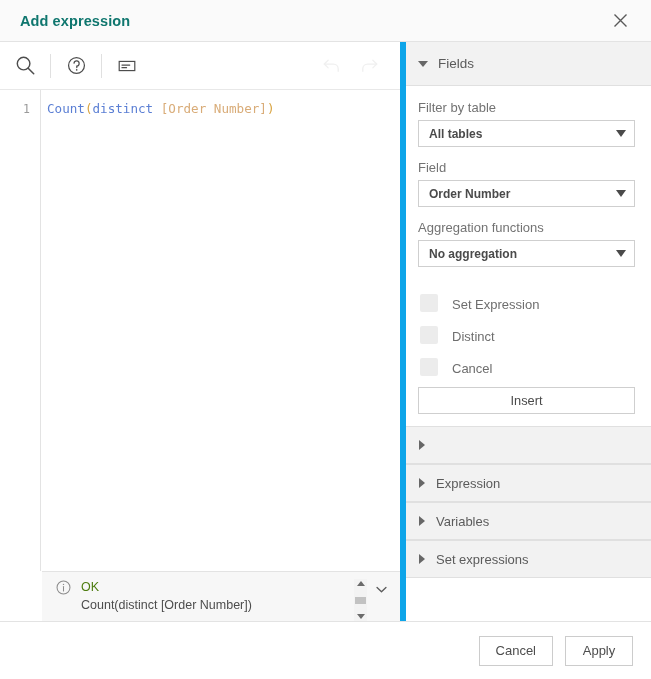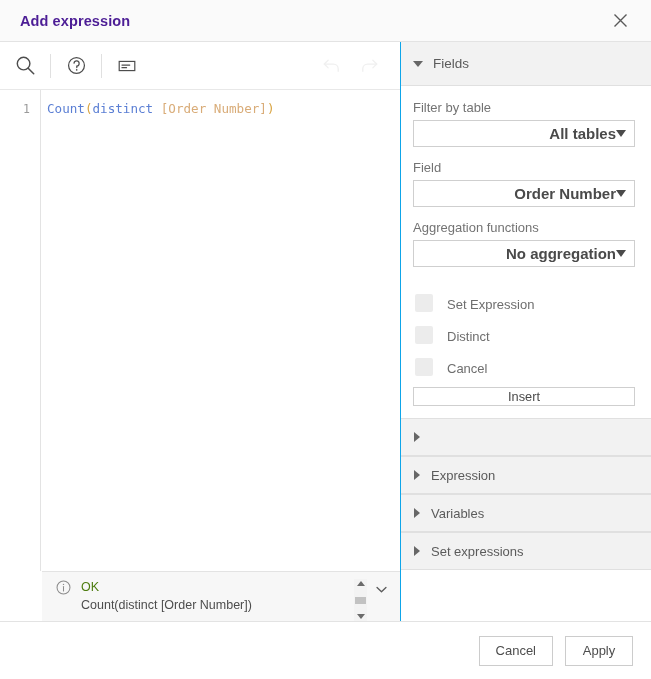--- a/index.html
+++ b/index.html
@@ -28,21 +28,21 @@
     flex: 0 0 42px;
     background: #fafafa;
     border-bottom: 1px solid #e3e3e3;
     display: flex;
     align-items: center;
     padding: 0 14px 0 20px;
   }
   .title-text {
     font-size: 14.5px;
     font-weight: bold;
-    color: #4c1d95;
+    color: #0f766e;
     letter-spacing: .1px;
     flex: 1;
   }
   .close-btn {
     width: 34px; height: 34px;
     display: flex; align-items: center; justify-content: center;
     cursor: pointer;
     color: #595959;
   }
   .close-btn svg { display:block; }
@@ -201,21 +201,21 @@
     color: #5a5a5a;
     cursor: pointer;
     margin-left: 3px;
   }
   .chev-btn svg { display:block; }
 
   
   .right-panel {
     flex: 1 1 auto;
     background: #be185d;
-    border-left: 1px solid #0ea5e9;
+    border-left: 6px solid #0ea5e9;
     display: flex;
     flex-direction: column;
     min-width: 0;
     overflow: hidden;
   }
   .acc-header {
     height: 44px;
     flex: 0 0 44px;
     background: #f2f2f2;
     border-bottom: 1px solid #e0e0e0;
@@ -258,26 +258,25 @@
     border: 1px solid #cfcfcf;
     background: #ffffff;
     display: flex;
     align-items: center;
     padding: 0 8px 0 10px;
     margin-bottom: 13px;
     cursor: pointer;
   }
   .select .sel-val {
     flex: 1 1 auto;
-    font-size: 15px;
+    font-size: 12px;
     color: #4a4a4a;
     font-weight: bold;
     white-space: nowrap;
     overflow: hidden;
-    text-align: right;
   }
   .select .sel-tri {
     width: 0; height: 0;
     border-left: 5.5px solid transparent;
     border-right: 5.5px solid transparent;
     border-top: 7px solid #4a4a4a;
     flex: 0 0 auto;
   }
   .cbrow {
     display: flex;
@@ -291,21 +290,21 @@
     border-radius: 2px;
     flex: 0 0 18px;
     margin-right: 14px;
     margin-left: 2px;
   }
   .cbrow .cblabel {
     font-size: 13px;
     color: #6e6e6e;
   }
   .insert-btn {
-    height: 19px;
+    height: 27px;
     border: 1px solid #cfcfcf;
     background: #ffffff;
     display: flex;
     align-items: center;
     justify-content: center;
     font-size: 12.8px;
     color: #4a4a4a;
     margin-top: 11px;
     cursor: pointer;
   }

